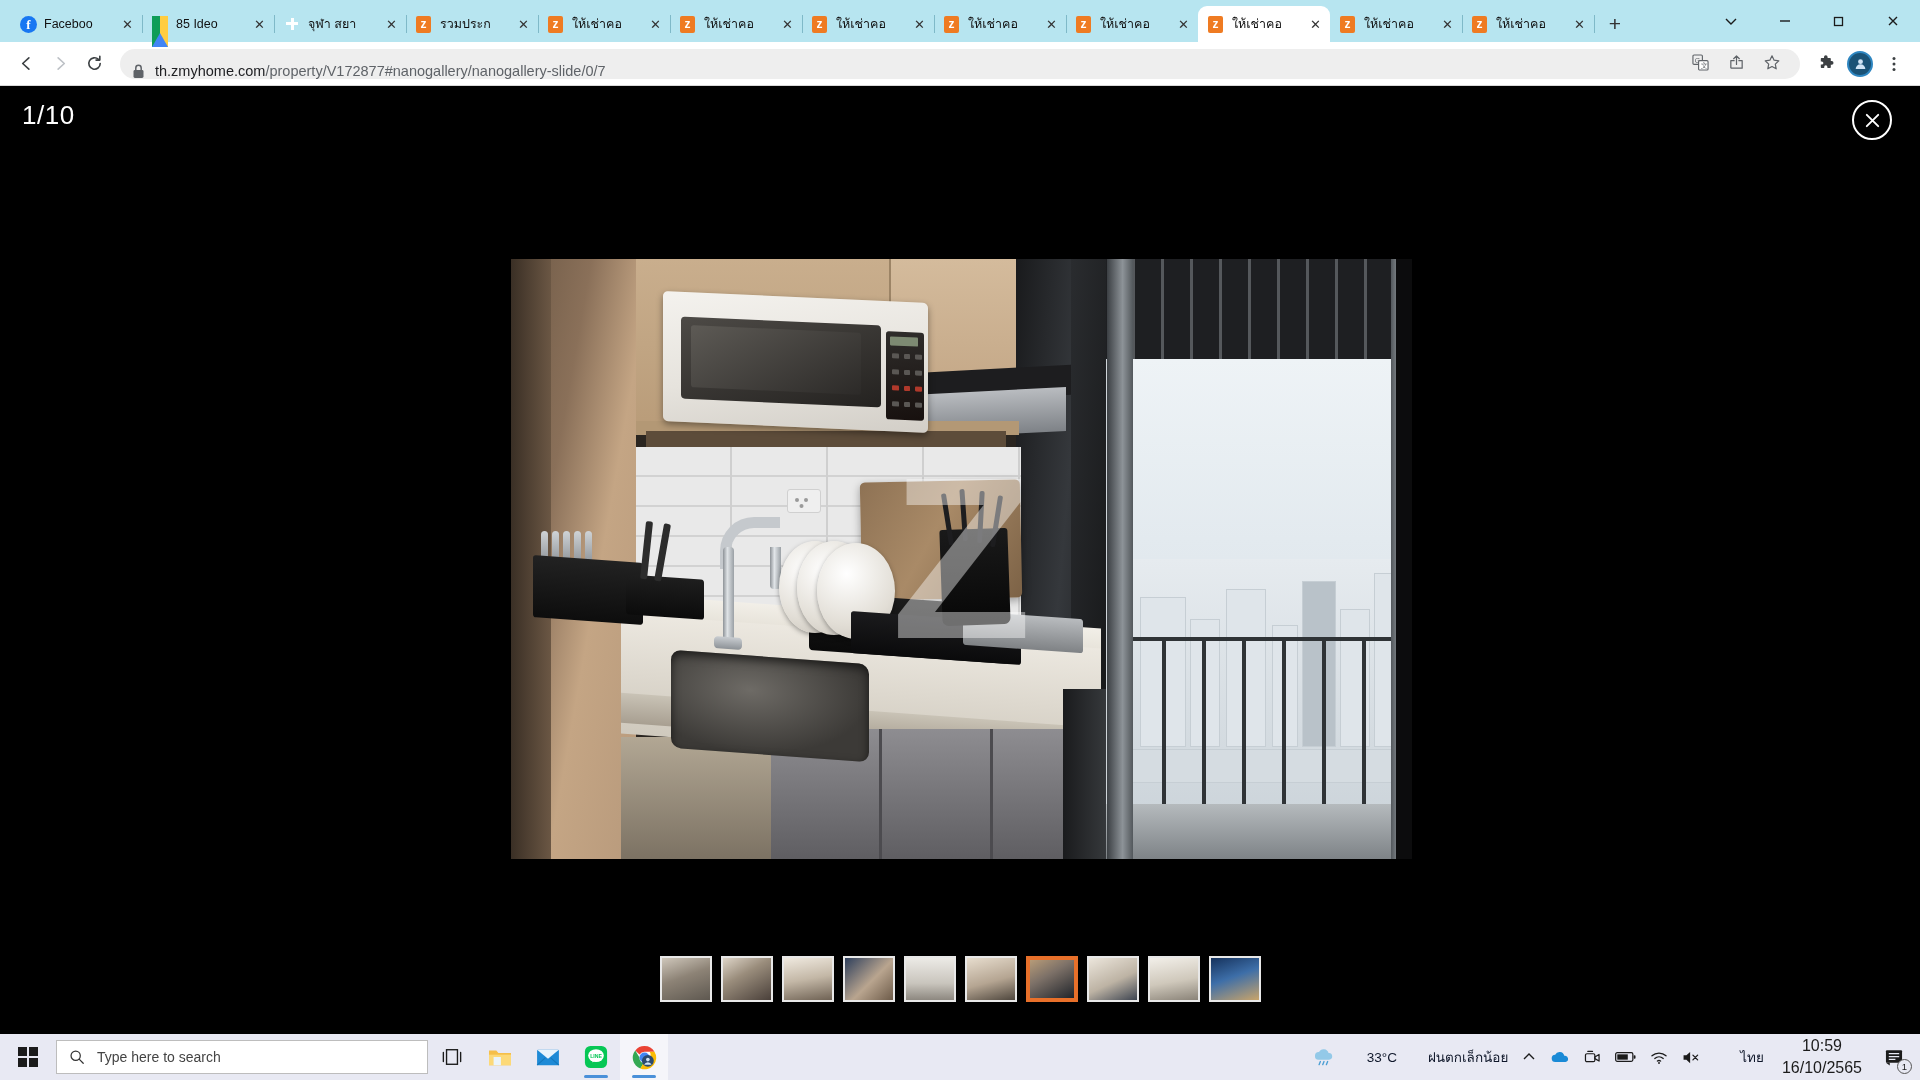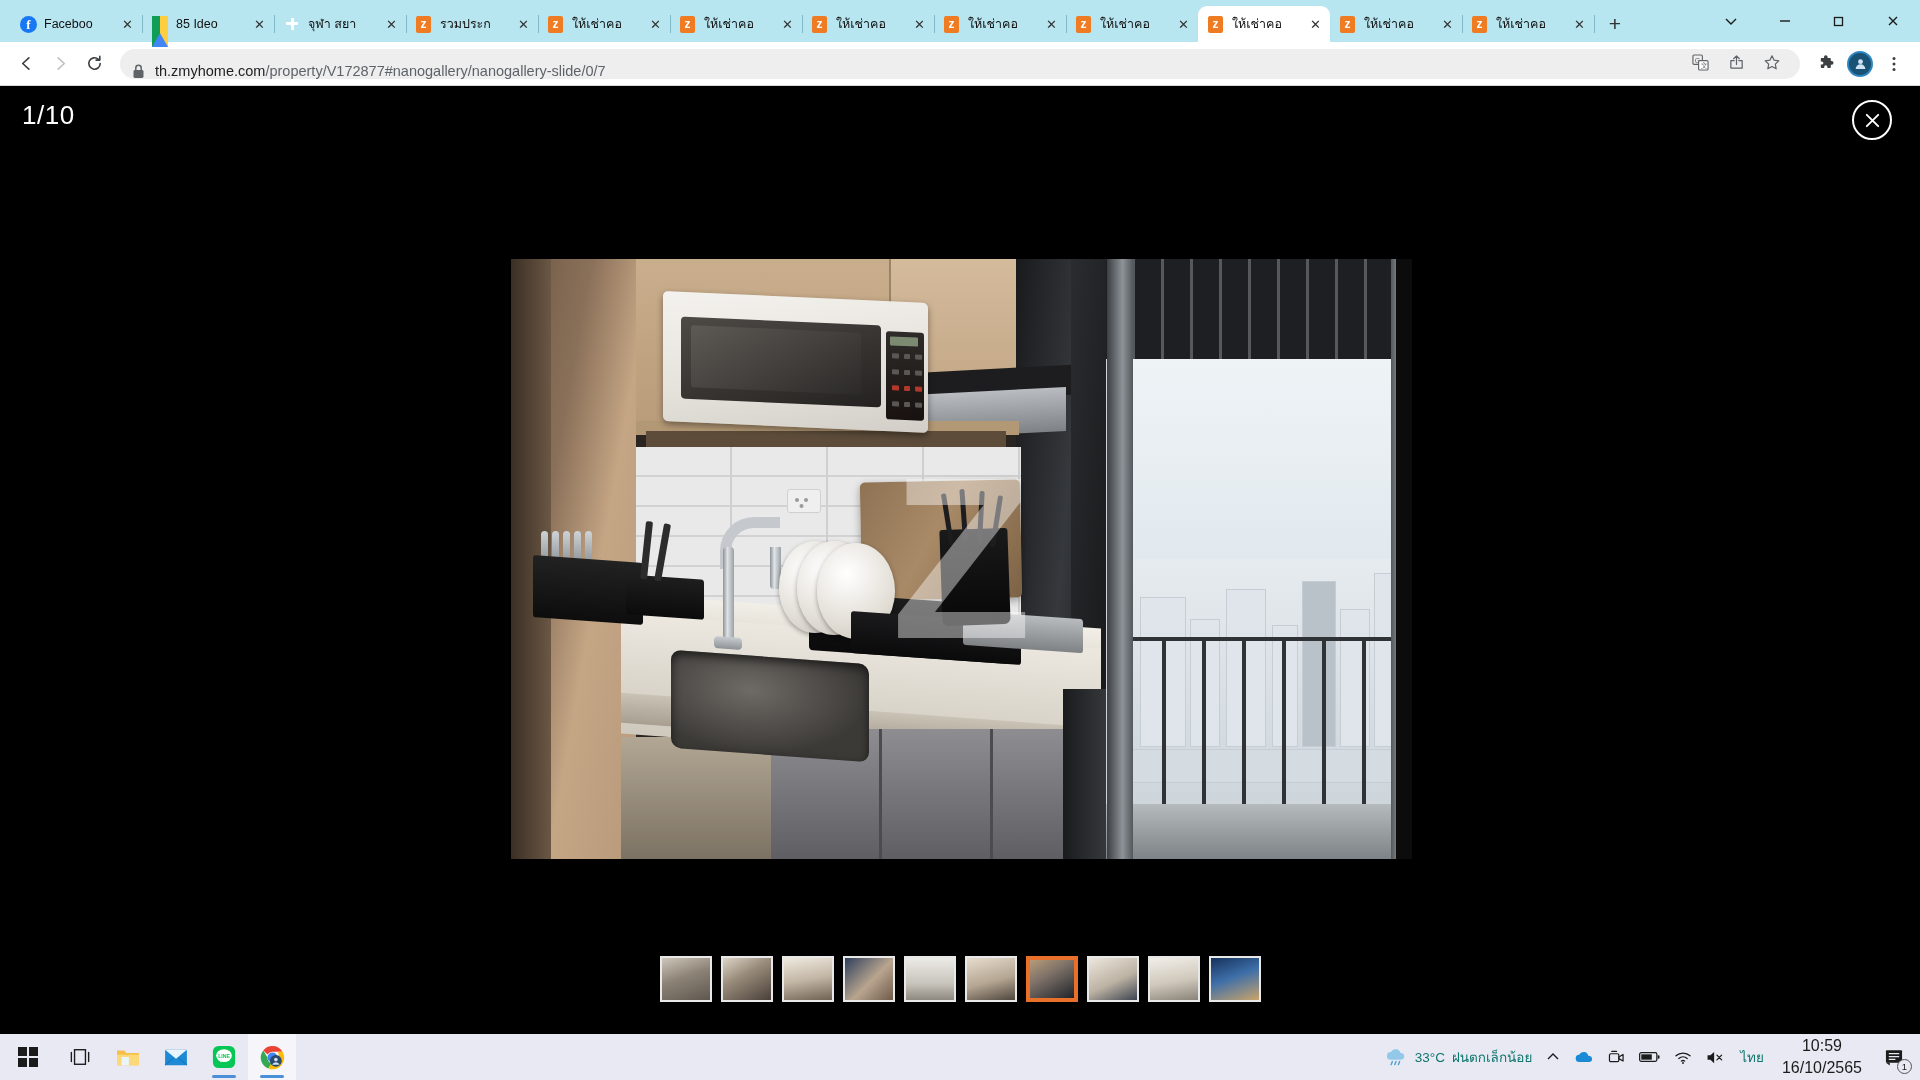--- a/index.html
+++ b/index.html
@@ -285,21 +285,21 @@
     width: 372px; height: 34px; background:#fff; border:1px solid #bdbdbd;
     display:flex; align-items:center; gap:12px; padding:0 12px;
   }
   .search-ph { font-size:14px; color:#444; }
   .tb-icon { width:48px; height:46px; display:flex; align-items:center; justify-content:center; position:relative; }
   .tb-icon.open::after { content:""; position:absolute; bottom:2px; left:12px; width:24px; height:3px;
                          background:#4a90d9; border-radius:2px; }
   .tb-icon.active { background:rgba(255,255,255,.55); }
   .tray { margin-left:auto; display:flex; align-items:center; height:46px; padding-right:6px; gap:2px; }
   .tray-item { display:flex; align-items:center; height:46px; padding:0 6px; gap:7px; }
-  .tray-text { font-size:13.5px; color:#0f766e; }
+  .tray-text { font-size:13.5px; color:#0f172a;margin-left:24px; }
   .clock { display:flex; flex-direction:column; align-items:center; justify-content:center;
            height:46px; padding:0 10px; line-height:1.35; }
   .clock div { font-size:16px; color:#1b1b1b; }
   .notif { width:40px; height:46px; display:flex; align-items:center; justify-content:center; position:relative; }
   .notif-badge { position:absolute; right:2px; bottom:6px; width:15px; height:15px;
                  border-radius:50%; border:1px solid #555; background:#e8e9f3;
                  font-size:9.5px; display:flex; align-items:center; justify-content:center; color:#1b1b1b; }
   svg { display:block; }
 </style>
 </head>
@@ -639,20 +639,29 @@
   <div class="taskbar">
     <div class="start">
       <span class="winlogo">
           <i></i>
           <i></i>
           <i></i>
           <i></i>
         </span>
     </div>
 
+    <div class="searchbox">
+      <span>
+        <svg width="16" height="16" viewBox="0 0 18 18">
+            <circle cx="7.5" cy="7.5" r="5.2" stroke="#333" stroke-width="1.4" fill="none"></circle>
+            <path d="M11.4 11.4L16 16" stroke="#333" stroke-width="1.4" stroke-linecap="round"></path>
+          </svg>
+      </span>
+      <span class="search-ph">Type here to search</span>
+    </div>
 
     <div class="tb-icon">
       <svg width="22" height="20" viewBox="0 0 24 22">
         <rect x="6" y="3" width="12" height="16" stroke="#1b1b1b" stroke-width="1.5" fill="none"></rect>
         <path d="M2.5 6v10M21.5 6v10" stroke="#1b1b1b" stroke-width="1.5" stroke-linecap="round"></path>
       </svg>
     </div>
     <div class="tb-icon">
       <svg width="24" height="22" viewBox="0 0 26 24">
         <path d="M1 5h8l2.2 2.6H25V21H1z" fill="#f5bf4a"></path>

